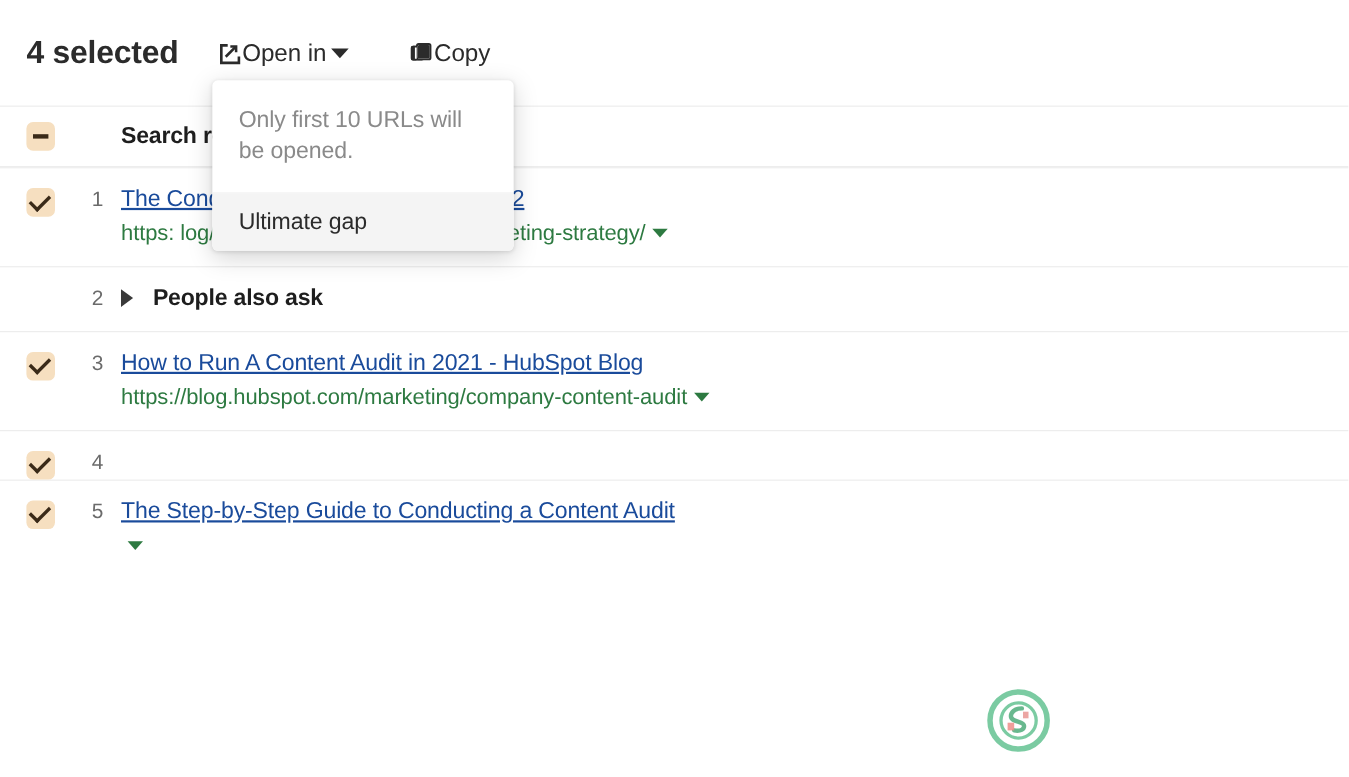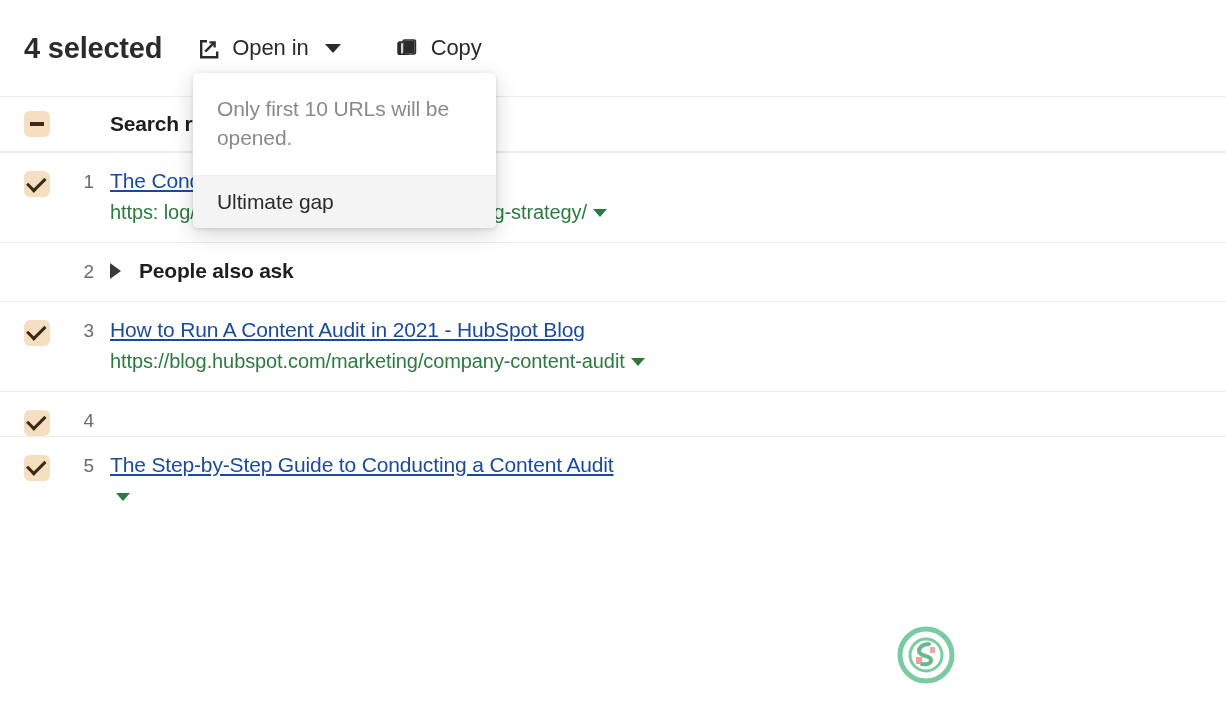--- a/index.html
+++ b/index.html
@@ -28,21 +28,20 @@
   .selected-count {
     font-size: 29px;
     font-weight: bold;
     color: #2b2b2b;
     letter-spacing: -0.2px;
     margin-right: 24px;
   }
   .tool-btn {
     display: flex;
     align-items: center;
-    gap: 12px;
     font-size: 22px;
     color: #2b2b2b;
     background: none;
     border: none;
     cursor: pointer;
     padding: 6px 10px;
     font-family: "Liberation Sans", sans-serif;
     letter-spacing: -0.1px;
   }
   .tool-btn .label { white-space: nowrap; }
@@ -187,21 +186,21 @@
     font-weight: bold;
     color: #1e1e1e;
     letter-spacing: -0.2px;
   }
 
   
   .dropdown {
     position: absolute;
     left: 193px;
     top: 73px;
-    width: 303px;
+    width: 274px;
     background: #ffffff;
     border-radius: 5px;
     box-shadow: 0 1px 4px rgba(0,0,0,0.12), 0 6px 22px rgba(0,0,0,0.17);
     z-index: 40;
     overflow: hidden;
   }
   .dropdown-hint {
     padding: 22px 24px 22px 24px;
     font-size: 21px;
     line-height: 1.38;

